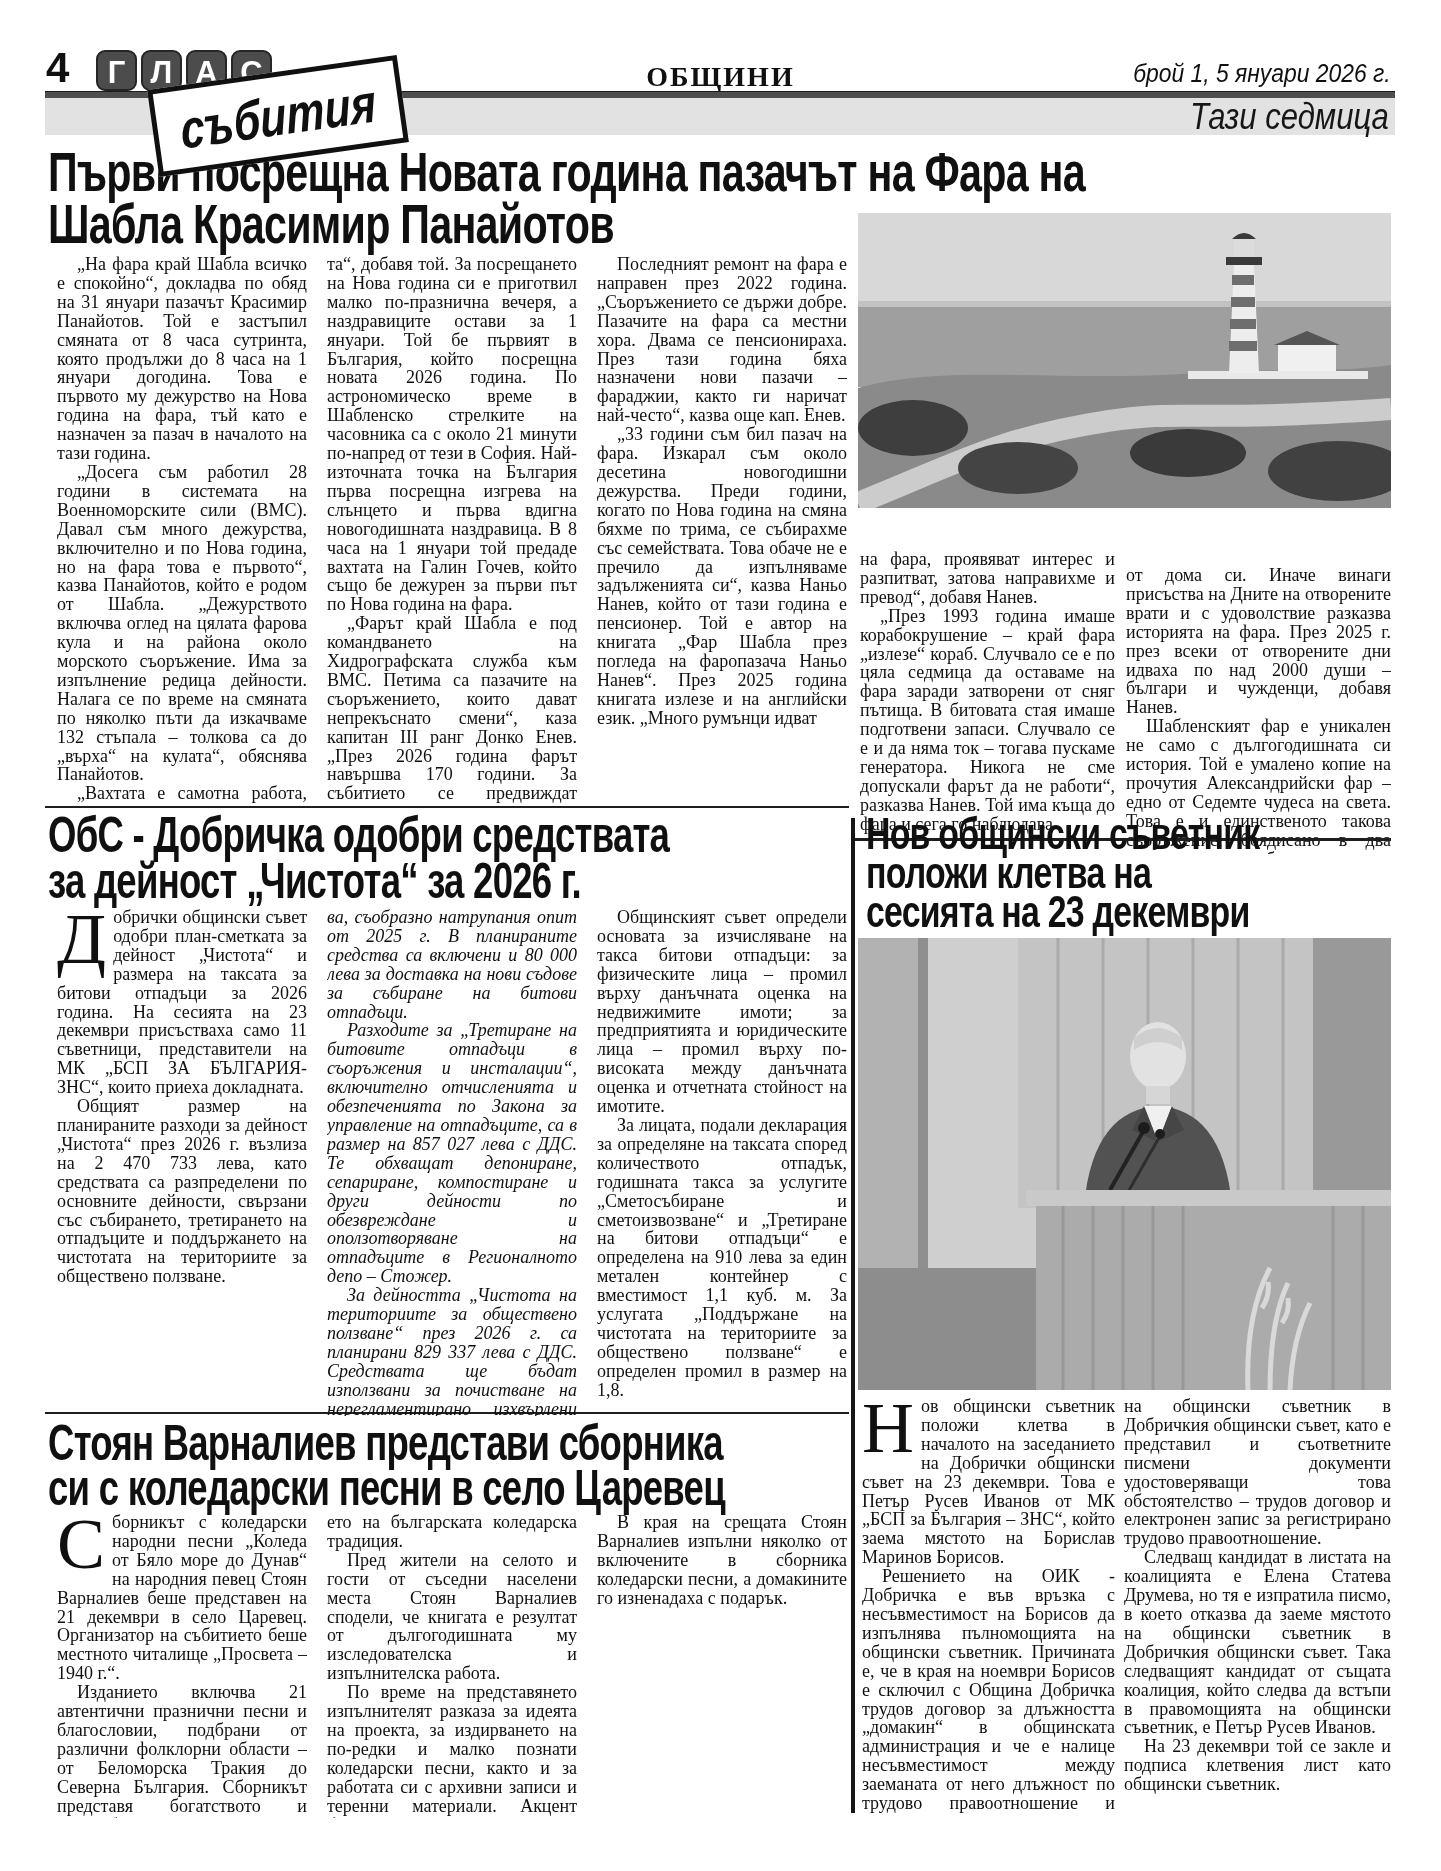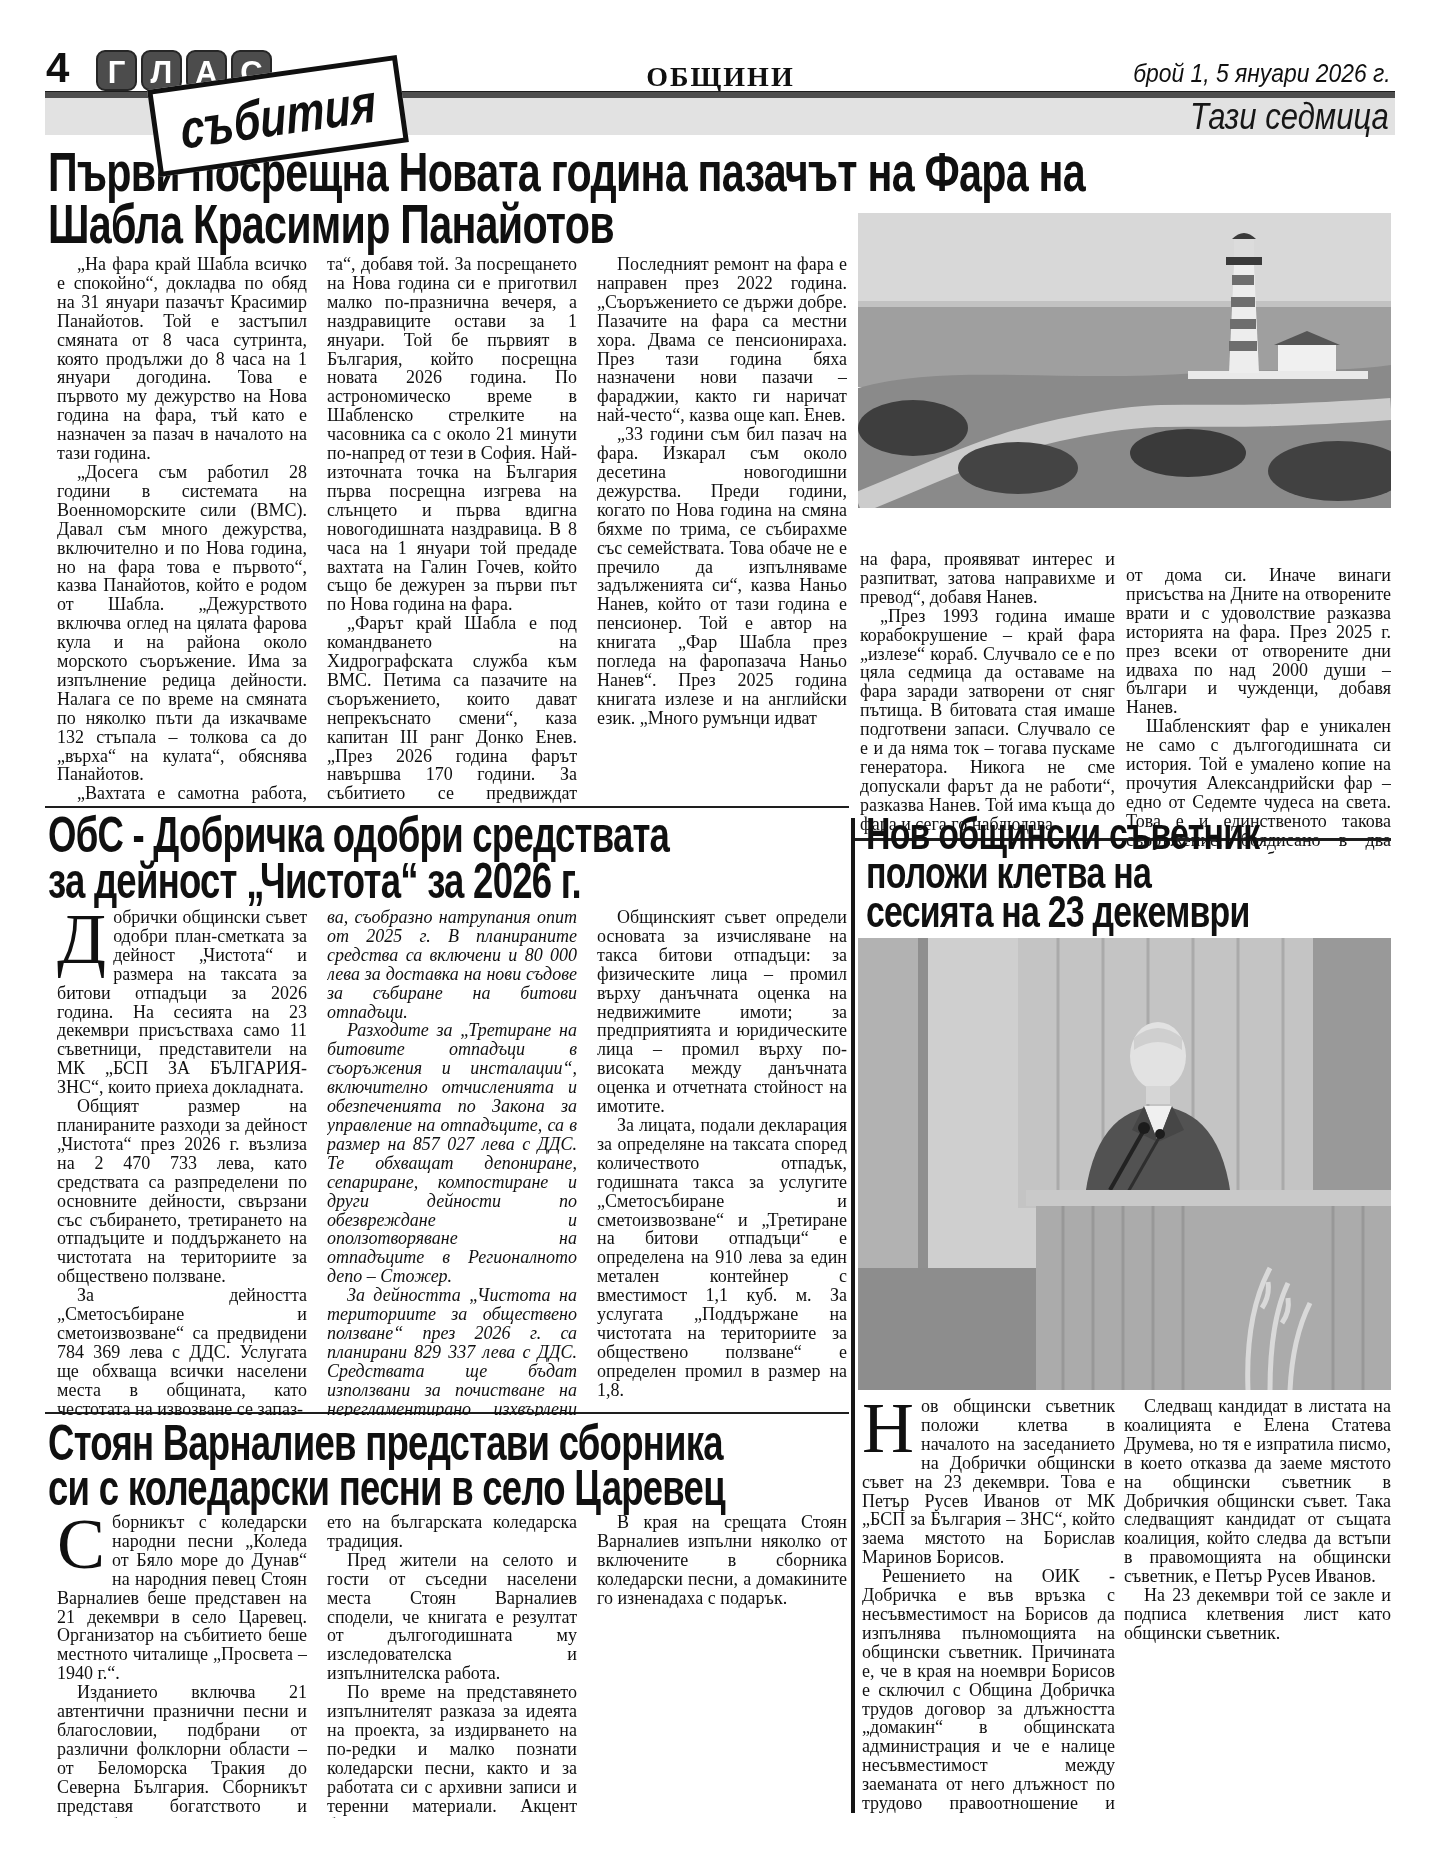--- a/index.html
+++ b/index.html
@@ -137,21 +137,20 @@
   <div class="abs" id="r3"></div>
   <div class="abs" id="a3bar"></div>
 
   <div class="abs hl" id="a2h">
     <span class="ln">ОбС - Добричка одобри средствата</span>
     <span class="ln">за дейност „Чистота“ за 2026 г.</span>
   </div>
   <div class="nc" id="a2c1">
     <p class="cont"><span class="dropcap">Д</span><span>обрички общински съвет одобри план-сметката за дейност „Чистота“ и размера на таксата за битови отпадъци за 2026 година. На сесията на 23 декември присъстваха само 11 съветници, представители на МК „БСП ЗА БЪЛГАРИЯ-ЗНС“, които приеха докладната.</span></p>
     <p>Общият размер на планираните разходи за дейност „Чистота“ през 2026 г. възлиза на 2 470 733 лева, като средствата са разпределени по основните дейности, свързани със събирането, третирането на отпадъците и поддържането на чистотата на териториите за обществено ползване.</p>
-    <p>За дейността „Сметосъбиране и сметоизвозване“ са предвидени 784 369 лева с ДДС. Услугата ще обхваща всички населени места в общината, като честотата на извозване се запаз-</p>
   </div>
   <div class="nc" id="a2c2">
     <p class="cont">ва, съобразно натрупания опит от 2025 г. В планираните средства са включени и 80 000 лева за доставка на нови съдове за събиране на битови отпадъци.</p>
     <p>Разходите за „Третиране на битовите отпадъци в съоръжения и инсталации“, включително отчисленията и обезпеченията по Закона за управление на отпадъците, са в размер на 857 027 лева с ДДС. Те обхващат депониране, сепариране, компостиране и други дейности по обезвреждане и оползотворяване на отпадъците в Регионалното депо – Стожер.</p>
     <p>За дейността „Чистота на териториите за обществено ползване“ през 2026 г. са планирани 829 337 лева с ДДС. Средствата ще бъдат използвани за почистване на нерегламентирано изхвърлени отпадъци, поддържане на площади, паркове, алеи и зелени площи, както и</p>
   </div>
   <div class="nc" id="a2c3">
     <p>Общинският съвет определи основата за изчисляване на такса битови отпадъци: за физическите лица – промил върху данъчната оценка на недвижимите имоти; за предприятията и юридическите лица – промил върху по-високата между данъчната оценка и отчетната стойност на имотите.</p>
     <p>За лицата, подали декларация за определяне на таксата според количеството отпадък, годишната такса за услугите „Сметосъбиране и сметоизвозване“ и „Третиране на битови отпадъци“ е определена на 910 лева за един метален контейнер с вместимост 1,1 куб. м. За услугата „Поддържане на чистотата на териториите за обществено ползване“ е определен промил в размер на 1,8.</p>
   </div>
@@ -206,20 +205,21 @@
       <path d="M404,370 Q412,358 410,344"></path>
       <path d="M424,385 Q432,374 430,360"></path>
     </g>
   </svg>
 
   <div class="nc" id="a3c1">
     <p class="cont"><span class="dropcap">Н</span><span>ов общински съветник положи клетва в началото на заседанието на Добрички общински съвет на 23 декември. Това е Петър Русев Иванов от МК „БСП за България – ЗНС“, който заема мястото на Борислав Маринов Борисов.</span></p>
     <p>Решението на ОИК - Добричка е във връзка с несъвместимост на Борисов да изпълнява пълномощията на общински съветник. Причината е, че в края на ноември Борисов е сключил с Община Добричка трудов договор за длъжността „домакин“ в общинската администрация и че е налице несъвместимост между заеманата от него длъжност по трудово правоотношение и качеството му</p>
   </div>
   <div class="nc" id="a3c2">
+    <p class="cont">на общински съветник в Добричкия общински съвет, като е представил и съответните писмени документи удостоверяващи това обстоятелство – трудов договор и електронен запис за регистрирано трудово правоотношение.</p>
     <p>Следващ кандидат в листата на коалицията е Елена Статева Друмева, но тя е изпратила писмо, в което отказва да заеме мястото на общински съветник в Добричкия общински съвет. Така следващият кандидат от същата коалиция, който следва да встъпи в правомощията на общински съветник, е Петър Русев Иванов.</p>
     <p>На 23 декември той се закле и подписа клетвения лист като общински съветник.</p>
   </div>
 
   <div class="abs hl" id="a4h">
     <span class="ln">Стоян Варналиев представи сборника</span>
     <span class="ln">си с коледарски песни в село Царевец</span>
   </div>
   <div class="nc" id="a4c1">
     <p class="cont"><span class="dropcap">С</span><span>борникът с коледарски народни песни „Коледа от Бяло море до Дунав“ на народния певец Стоян Варналиев беше представен на 21 декември в село Царевец. Организатор на събитието беше местното читалище „Просвета – 1940 г.“.</span></p>

